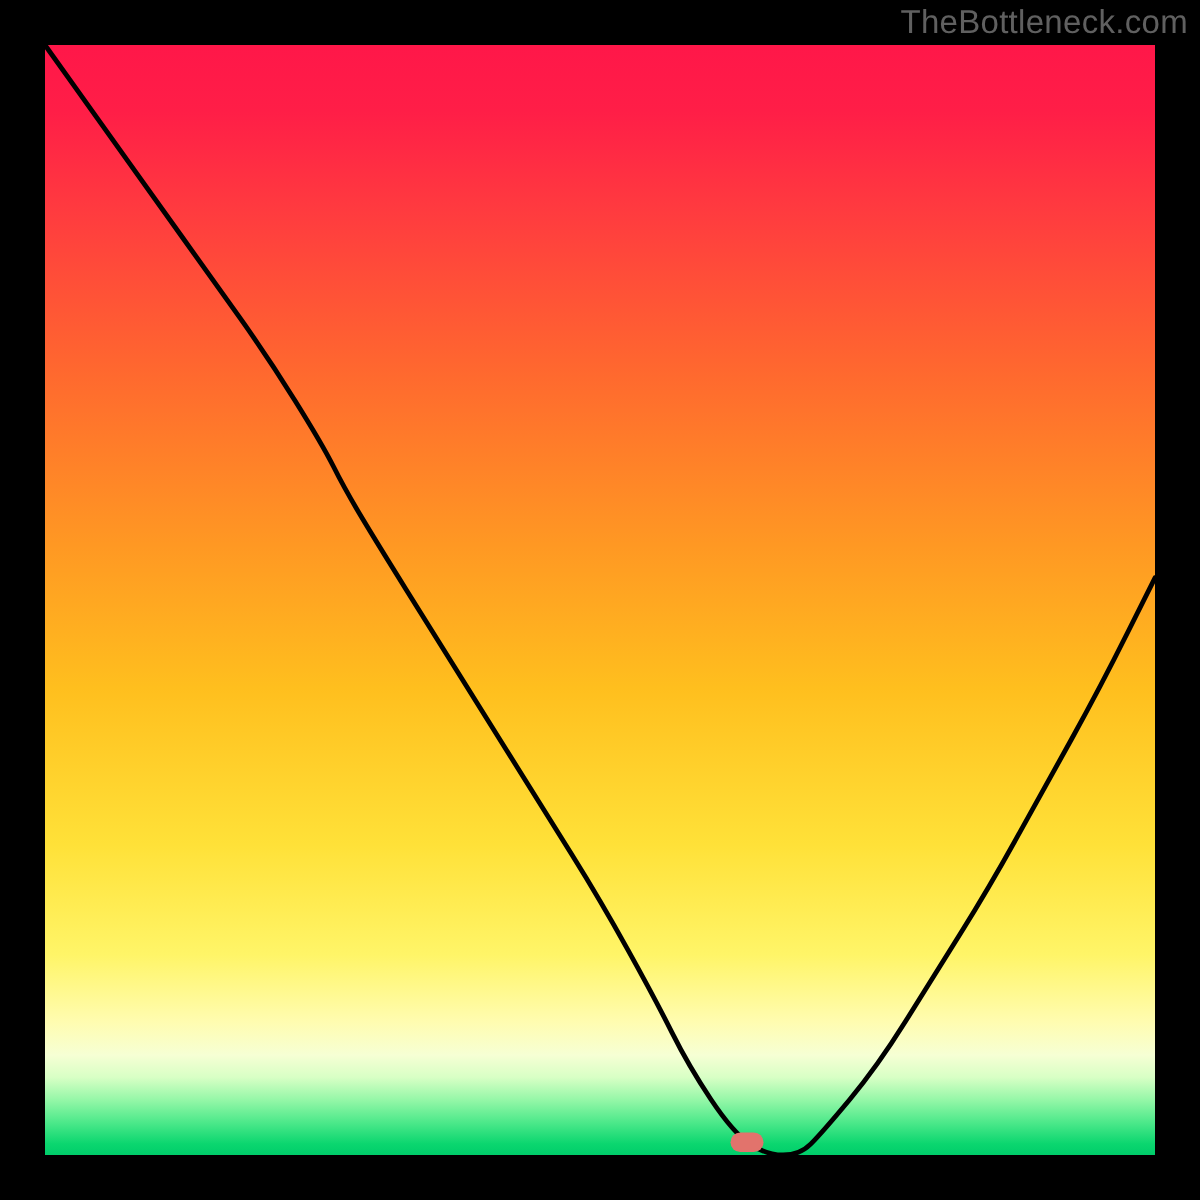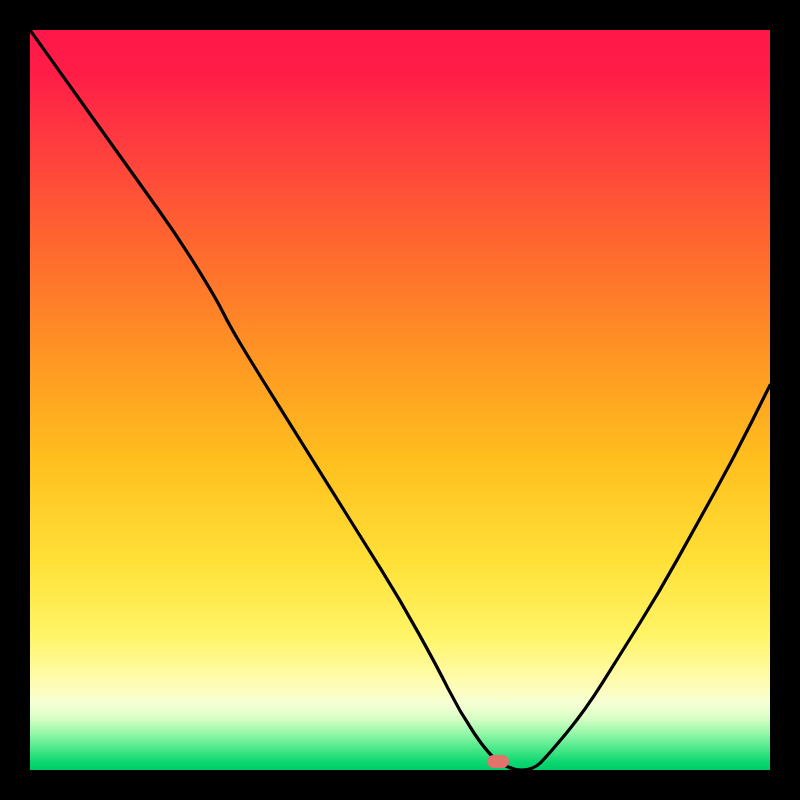--- a/index.html
+++ b/index.html
@@ -73,20 +73,21 @@
     height: 13px;
     border-radius: 7px;
     background: #e2736c;
   }
 </style>
 </head>
 <body>
 
 <div class="frame">
 
+  <div class="watermark">TheBottleneck.com</div>
 
   <div class="plot-area">
     <div class="gradient-bg"></div>
 
     <svg class="curve" viewBox="0 0 740 740" preserveAspectRatio="none">
       <path id="curve-path" d="M 0.0 0.0 Q 0.0 0.0 18.5 25.9 Q 37.0 51.8 55.5 77.7 Q 74.0 103.6 92.5 129.5 Q 111.0 155.4 129.5 181.3 Q 148.0 207.2 166.5 236.8 Q 185.0 266.4 192.4 281.2 Q 199.8 296.0 210.9 314.5 Q 222.0 333.0 240.5 362.6 Q 259.0 392.2 277.5 421.8 Q 296.0 451.4 314.5 481.0 Q 333.0 510.6 351.5 540.2 Q 370.0 569.8 388.5 603.1 Q 407.0 636.4 418.1 658.6 Q 429.2 680.8 444.0 703.0 Q 458.8 725.2 469.9 732.6 Q 481.0 740.0 492.1 740.0 Q 503.2 740.0 510.6 732.6 Q 518.0 725.2 536.5 703.0 Q 555.0 680.8 573.5 651.2 Q 592.0 621.6 610.5 592.0 Q 629.0 562.4 647.5 529.1 Q 666.0 495.8 684.5 462.5 Q 703.0 429.2 721.5 392.2 T 740.0 355.2" fill="none" stroke="#000" stroke-width="3.2" stroke-linejoin="round" stroke-linecap="round"></path>
     </svg>
 
     <div class="marker" id="minimum-marker" style="left: 457px; top: 725px; background: rgb(226, 115, 108);"></div>
   </div>

